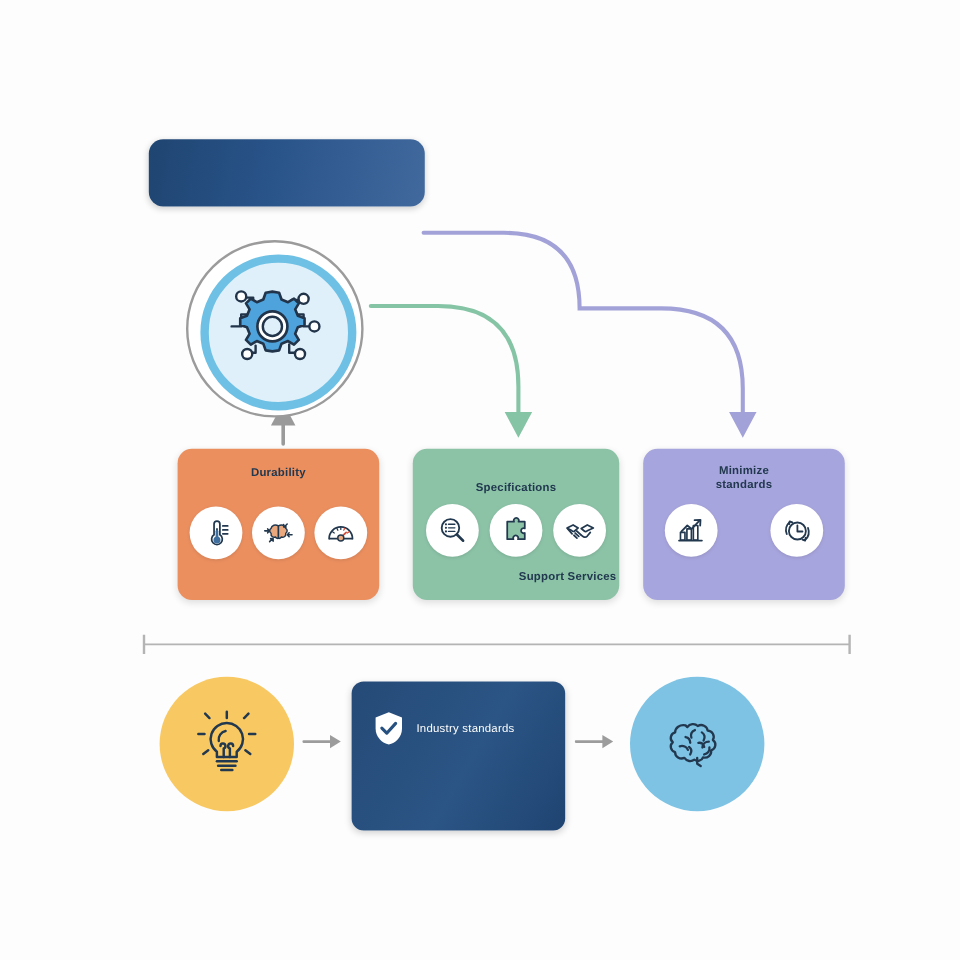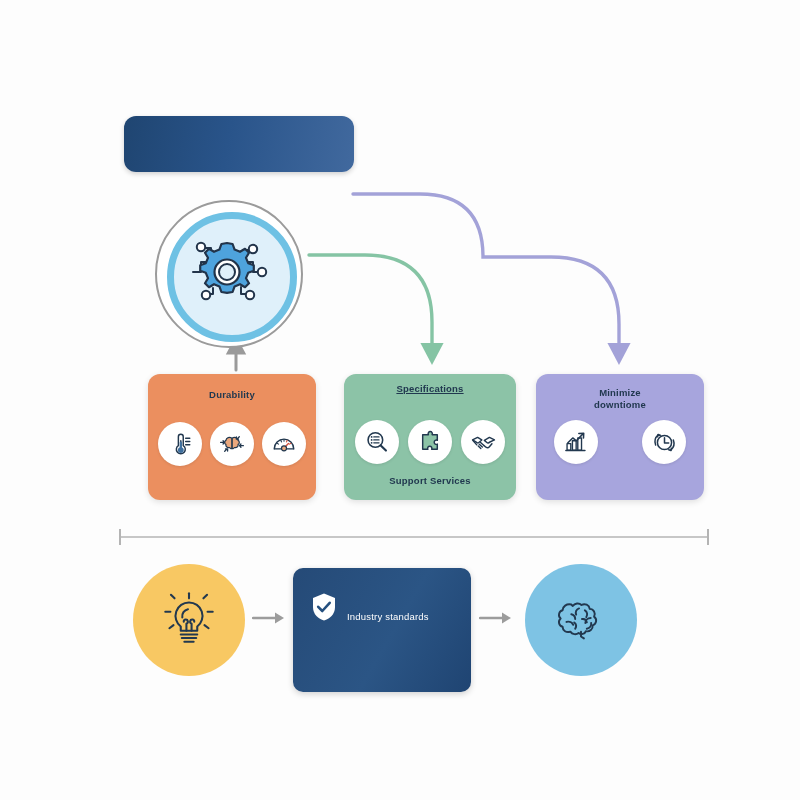--- a/index.html
+++ b/index.html
@@ -92,24 +92,24 @@
   }
   .card-title {
     width: 100%;
     text-align: center;
     font-size: 9.5px;
     font-weight: bold;
     color: #21384f;
     letter-spacing: .2px;
   }
   #card-durability .card-title { margin-top: 15px; }
-  #card-specifications .card-title-top { margin-top: 9px; text-decoration: underline; }
+  #card-specifications .card-title-top { margin-top: 27px; }
   #card-specifications .card-title-bottom {
     position: absolute;
-    left: 0; bottom: 14px;
+    left: 0; bottom: 14px; padding-left: 43px;
   }
   #card-downtime .card-title {
     margin-top: 13px;
     line-height: 12px;
     text-align: center;
   }
   .icon-row {
     position: absolute;
     display: flex;
     justify-content: center;
@@ -163,21 +163,21 @@
   #standards-card {
     left: 293px; top: 556px;
     width: 178px; height: 124px;
     border-radius: 10px;
     background: linear-gradient(120deg, #254a77 0%, #2b5585 55%, #1f4472 100%);
     box-shadow: 0 2px 6px rgba(0,0,0,0.18);
   }
   .standards-row {
     position: absolute;
     display: flex;
-    align-items: flex-end;
+    align-items: center;
     gap: 10px;
     left: 18px;
   }
   #standards-row-1 { top: 24px; }
   #standards-row-2 { top: 78px; }
   .standards-text {
     color: #ffffff;
     font-size: 9.5px;
     letter-spacing: .2px;
   }
@@ -334,21 +334,21 @@
         </svg>
       </div>
 
     </div>
     <div class="card-title card-title-bottom">Support Services</div>
   </div>
 
   <div class="abs cat-card" id="card-downtime">
     <div class="card-title">
       <div>Minimize</div>
-      <div>downtiome</div>
+      <div>standards</div>
     </div>
     <div class="icon-row" id="downtime-icons">
 
       <div class="icon-bubble">
         <svg viewBox="0 0 32 32" width="26" height="26">
           <g fill="#ffffff" stroke="#22384f" stroke-width="1.7" stroke-linejoin="round">
             <rect x="5" y="18" width="4.6" height="8"></rect>
             <rect x="11.6" y="14.5" width="4.6" height="11.5"></rect>
             <rect x="18.2" y="11" width="4.6" height="15"></rect>
           </g>

